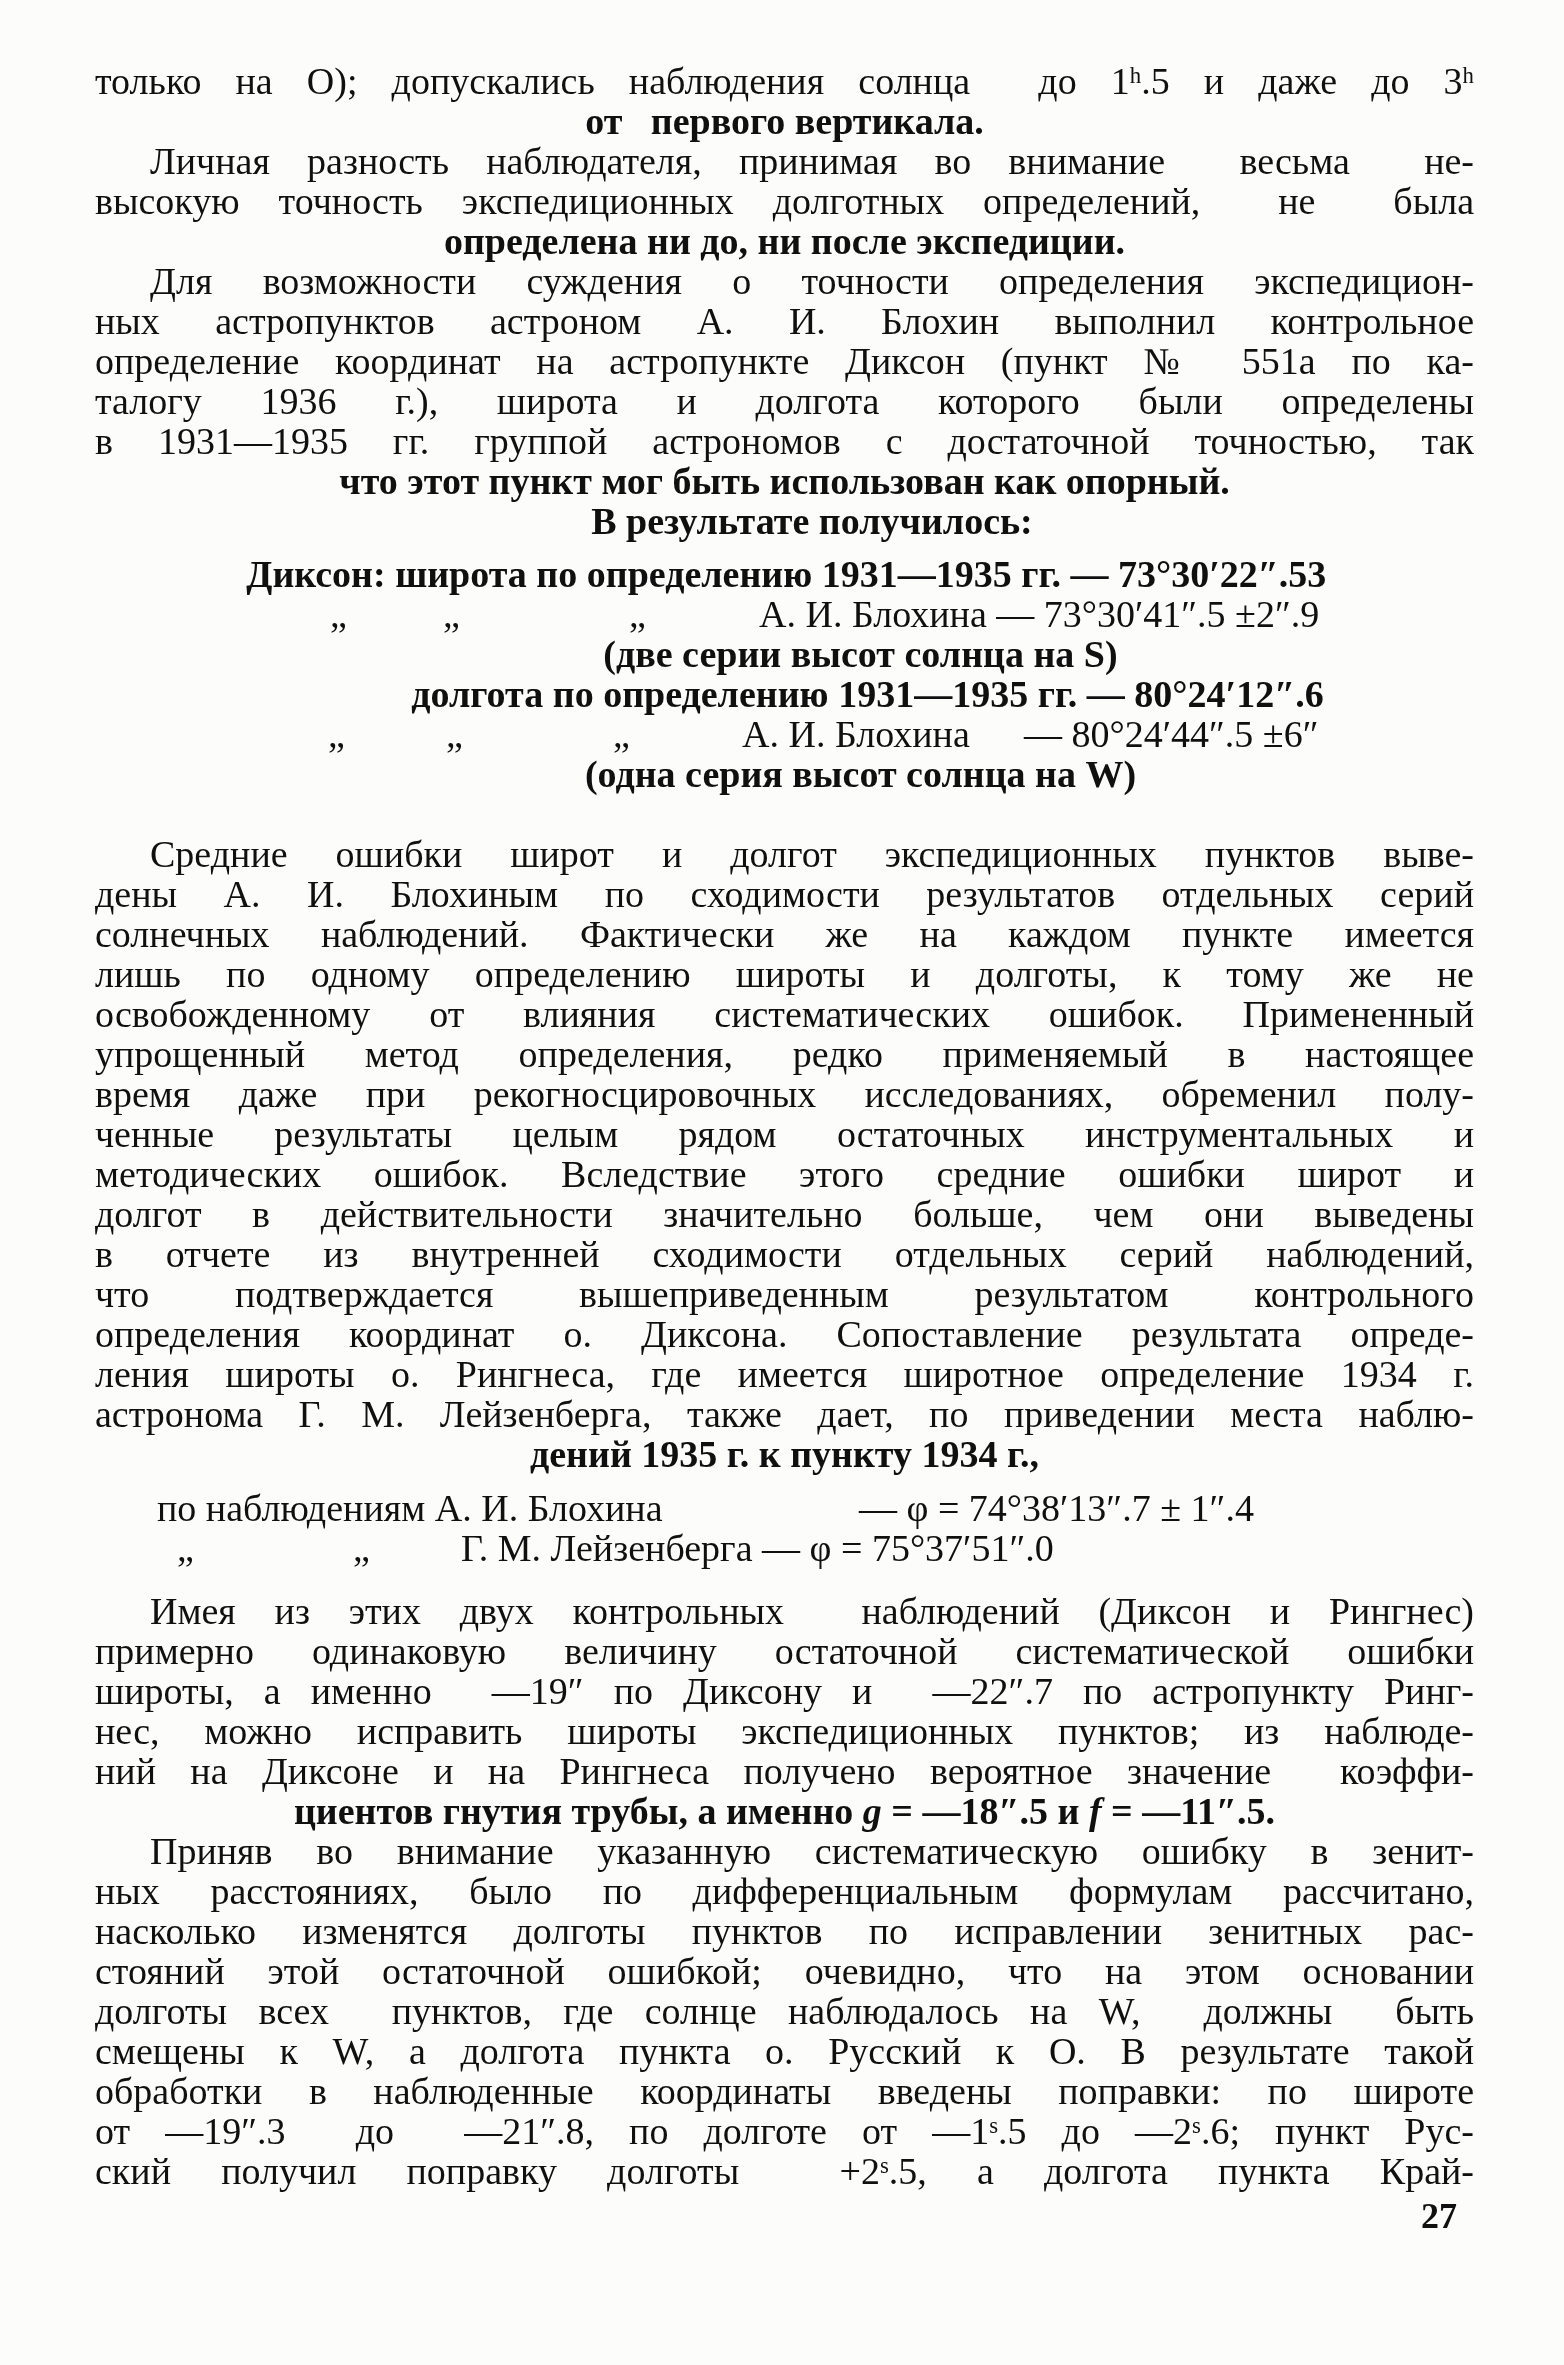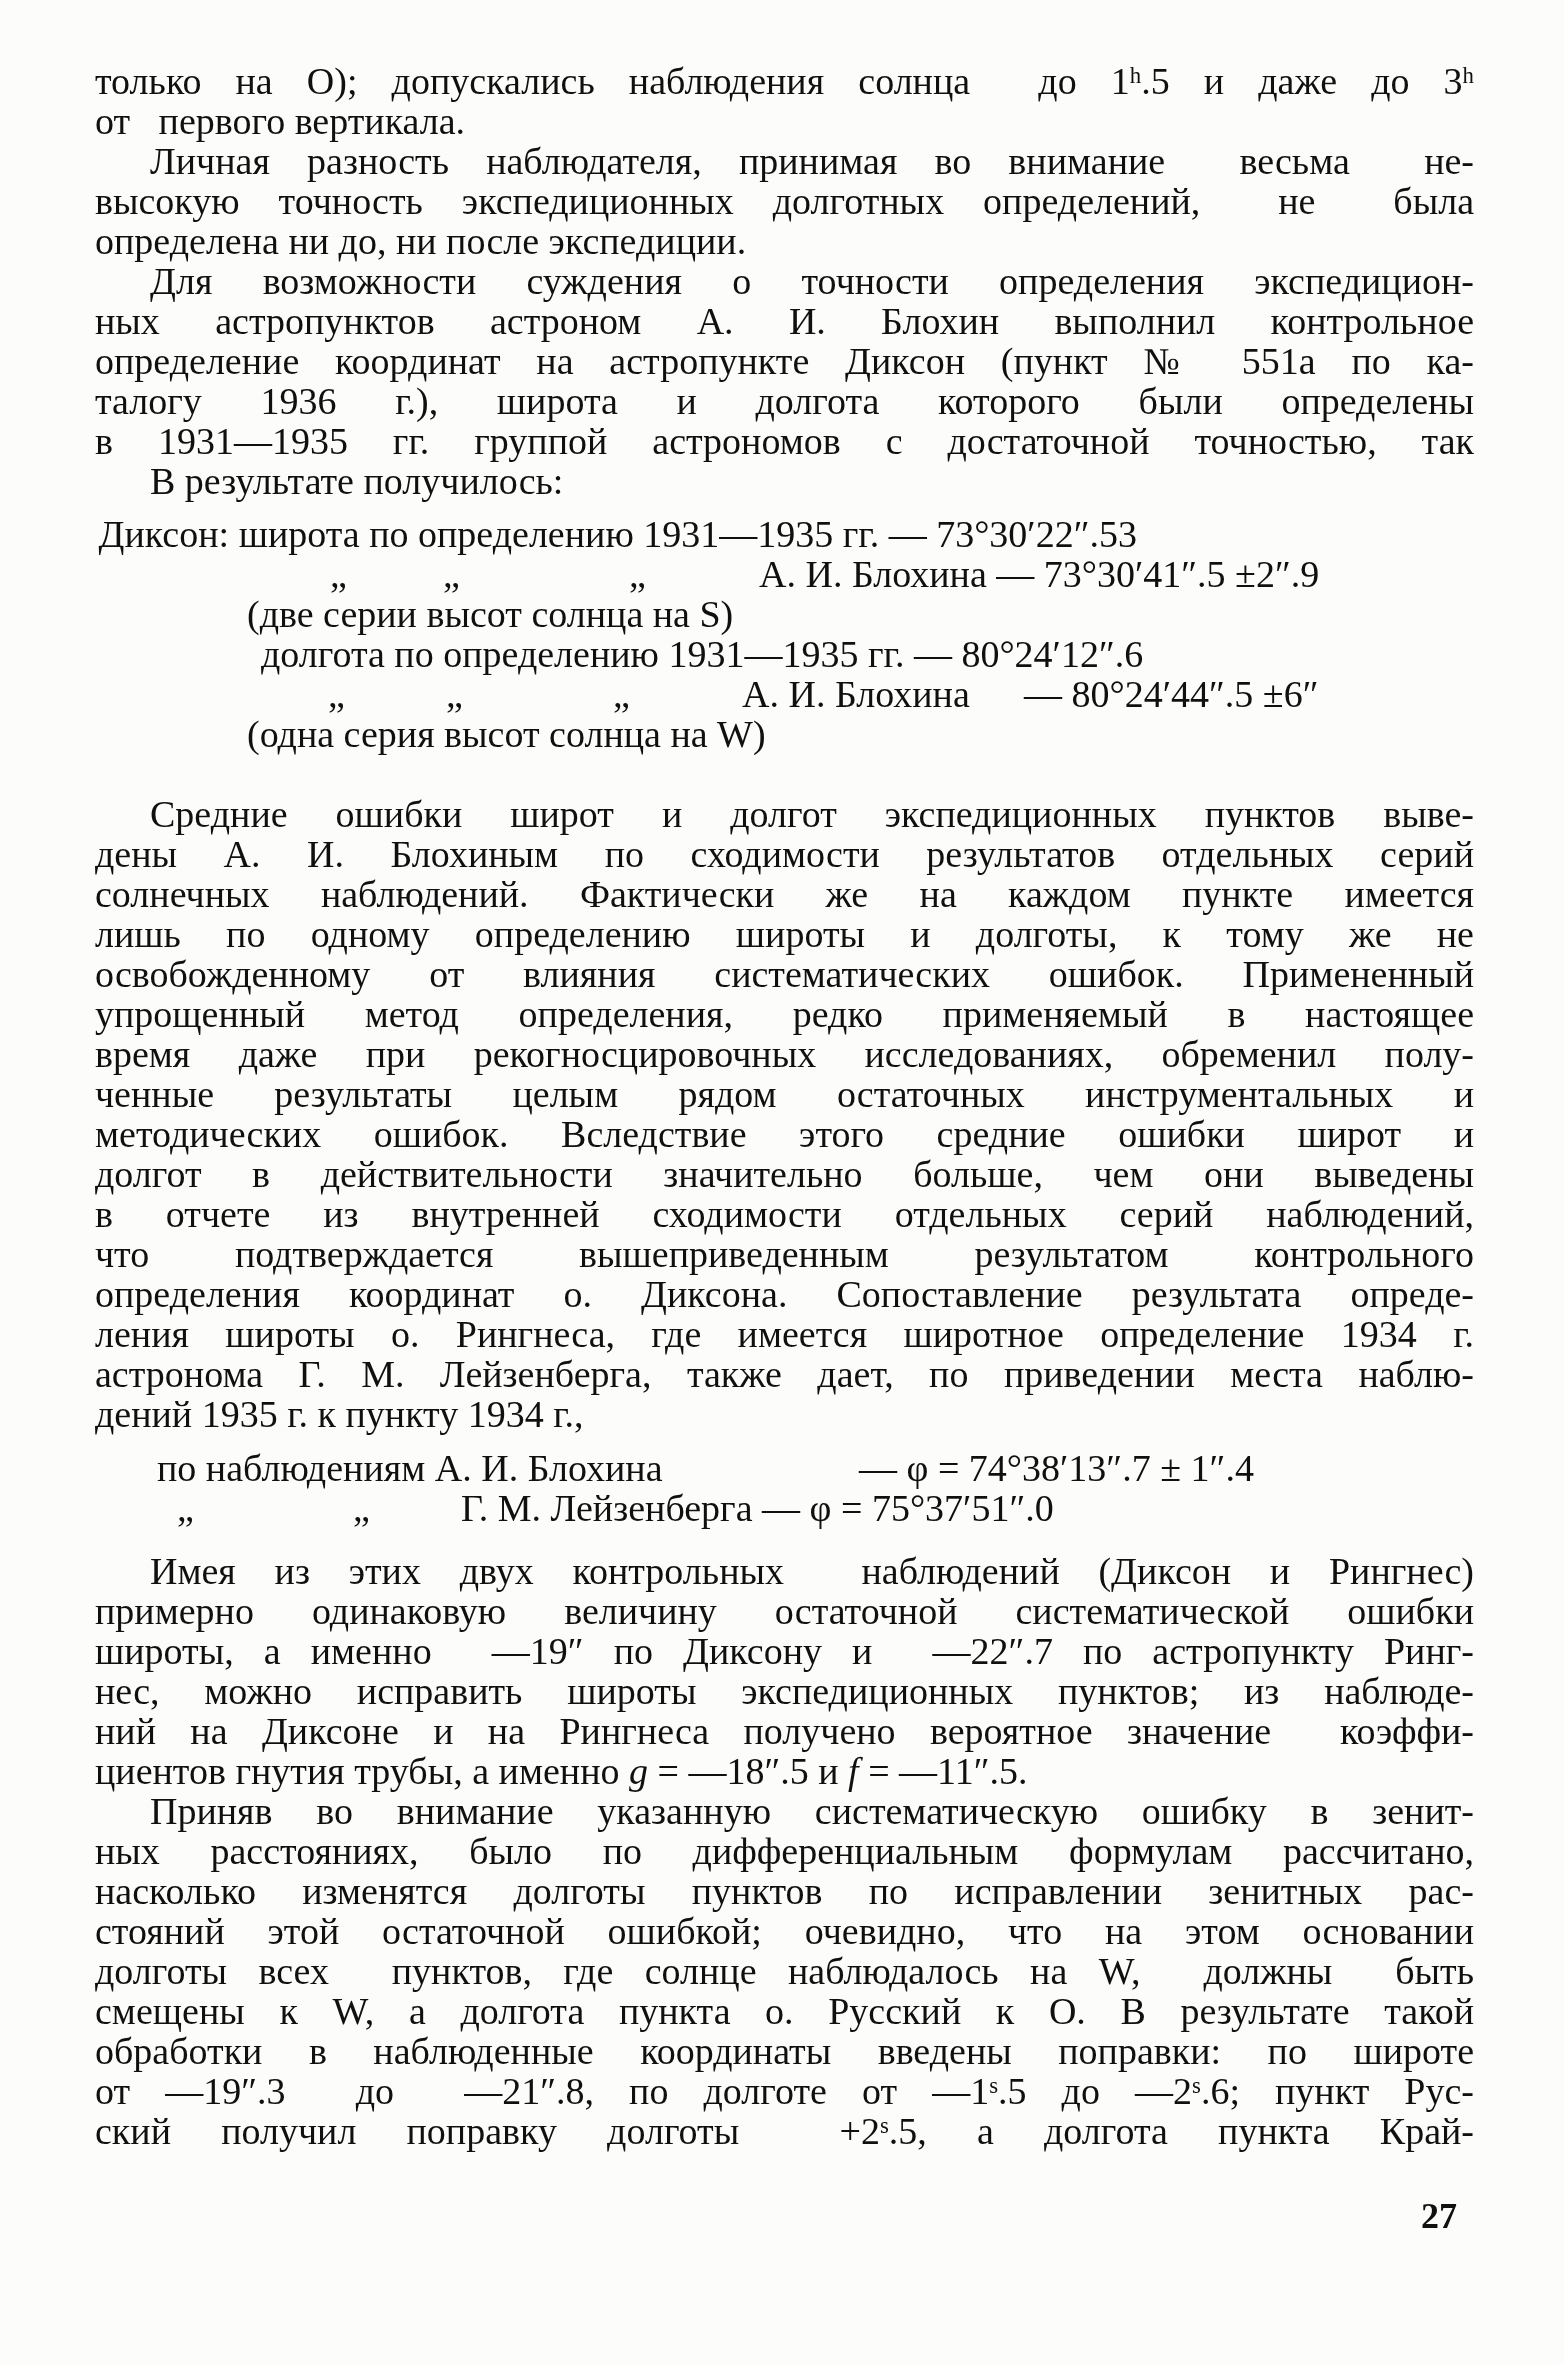--- a/index.html
+++ b/index.html
@@ -9,21 +9,21 @@
     font-family:"Liberation Serif","DejaVu Serif",serif;
   }
   .page{
     position:absolute;left:0;top:0;width:1565px;height:2366px;
     background:#fcfcfa;color:#101010;overflow:hidden;
     font-size:38px;
   }
   .col{position:absolute;left:95px;top:61px;width:1379px;}
   .ln{height:40px;line-height:40px;white-space:pre-wrap;}
   .j{text-align:justify;text-align-last:justify;}
-  .l{text-align:left;}
+  .l{text-align:center;font-weight:bold;}
   .ind{text-indent:55px;}
   .rel{position:relative;}
   .abs{position:absolute;top:0;white-space:pre;}
   .sup{font-size:60%;position:relative;top:-0.5em;line-height:0;}
   .it{font-style:italic;}
   .gap20{margin-top:18px;}
   .gap31{margin-top:40px;}
   .gap16{margin-top:14.3px;}
   .gap26{margin-top:23px;}
   .ml170{margin-left:152px;}
@@ -45,20 +45,21 @@
 
     <div class="ln j ind">Личная разность наблюдателя, принимая во внимание  весьма  не-</div>
     <div class="ln j">высокую точность экспедиционных долготных определений,  не  была</div>
     <div class="ln l">определена ни до, ни после экспедиции.</div>
 
     <div class="ln j ind">Для возможности суждения о точности определения экспедицион-</div>
     <div class="ln j">ных астропунктов астроном А. И. Блохин выполнил контрольное</div>
     <div class="ln j">определение координат на астропункте Диксон (пункт № 551а по ка-</div>
     <div class="ln j">талогу 1936 г.), широта и долгота которого были определены</div>
     <div class="ln j">в 1931—1935 гг. группой астрономов с достаточной точностью, так</div>
+    <div class="ln l">что этот пункт мог быть использован как опорный.</div>
 
     <div class="ln l ind">В результате получилось:</div>
 
     <div>
       <div class="ln l ml4 gap20">Диксон: широта по определению 1931—1935 гг. — 73°30′22″.53</div>
       <div class="ln rel">
         <span class="abs" style="left:235px">„</span>
         <span class="abs" style="left:348px">„</span>
         <span class="abs" style="left:534px">„</span>
         <span class="abs" style="left:664px">А. И. Блохина — 73°30′41″.5 ±2″.9</span>

